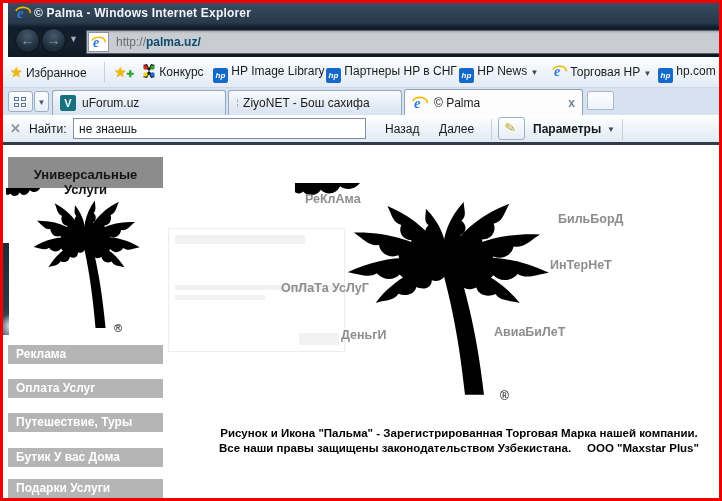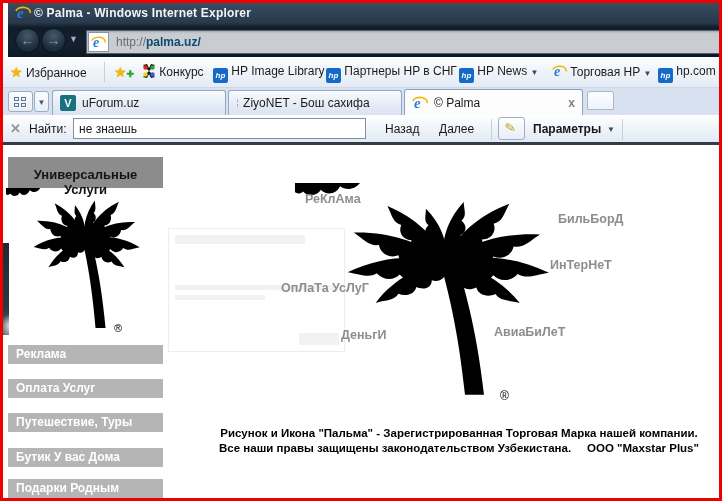--- a/index.html
+++ b/index.html
@@ -281,21 +281,21 @@
 
     <svg class="palm" style="left:6px;top:43px" width="158" height="150" viewBox="0 0 300 270" preserveAspectRatio="none">
         <use href="#palm-tree"></use>
       </svg>
     <div id="side-reg" class="abs">®</div>
 
     <div id="menu-0" class="menu-bar">Реклама</div>
     <div id="menu-1" class="menu-bar">Оплата Услуг</div>
     <div id="menu-2" class="menu-bar">Путешествие, Туры</div>
     <div id="menu-3" class="menu-bar">Бутик У вас Дома</div>
-    <div id="menu-4" class="menu-bar">Подарки Родным</div>
+    <div id="menu-4" class="menu-bar">Подарки Услуги</div>
 
     <svg class="palm" style="left:295px;top:38px" width="300" height="227" viewBox="0 0 300 270" preserveAspectRatio="none">
         <use href="#palm-tree"></use>
       </svg>
     <div id="main-reg" class="abs">®</div>
 
     <div id="lbl-0" class="palm-label">РеКлАма</div>
     <div id="lbl-1" class="palm-label">БильБорД</div>
     <div id="lbl-2" class="palm-label">ИнТерНеТ</div>
     <div id="lbl-3" class="palm-label">ОпЛаТа УсЛуГ</div>

